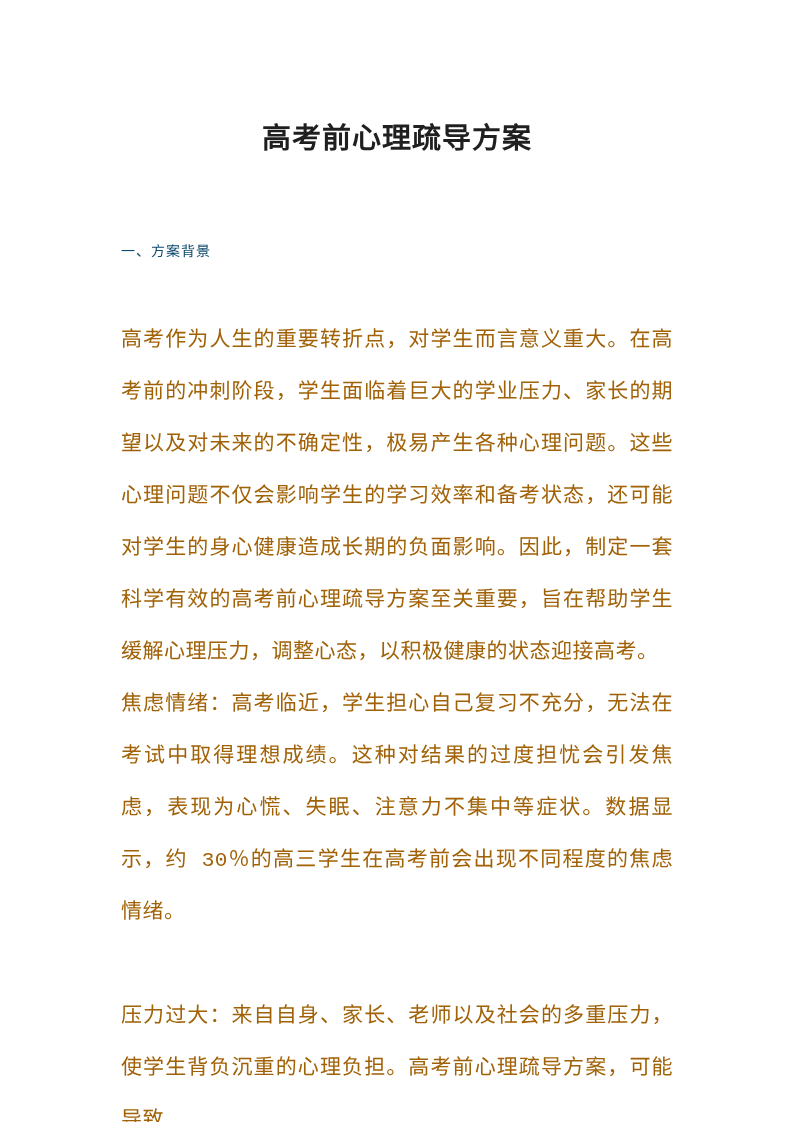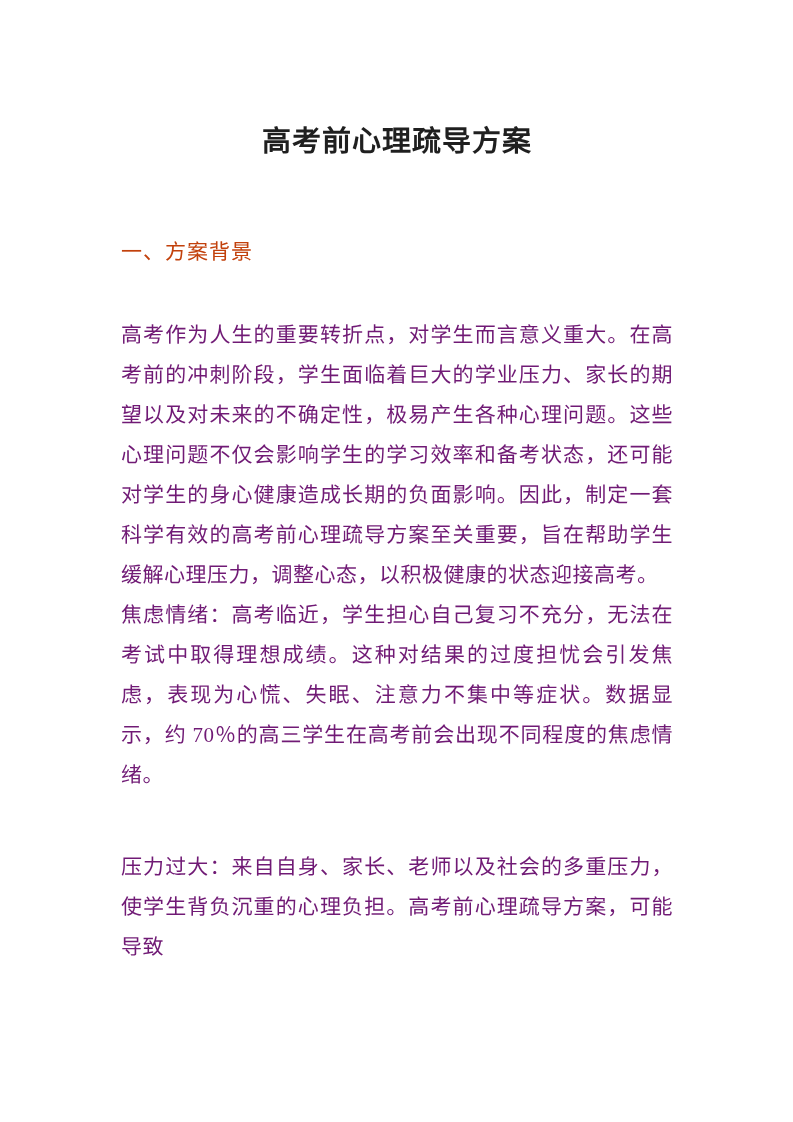--- a/index.html
+++ b/index.html
@@ -9,65 +9,65 @@
   }
   .page {
     position: relative;
     box-sizing: border-box;
     width: 793px;
     height: 1122px;
     margin: 0 auto;
     background: #ffffff;
     padding: 121px 120px 0 121px;
     overflow: hidden;
-    font-family: Liberation Serif, serif;
+    font-family: Liberation Mono, monospace;
     color: #333333;
   }
   .doc-title {
     font-size: 29px;
     font-weight: 700;
     line-height: 40px;
     text-align: center;
     letter-spacing: 1px;
     color: #1f1f1f;
     margin: 0 0 71px 0;
   }
   .section-heading {
-    font-size: 21px;
+    font-size: 14px;
     font-weight: 400;
     line-height: 40px;
     letter-spacing: 1px;
     text-align: left;
-    color: #c2410c;
+    color: #0c4a6e;
     margin: 0 0 43px 0;
   }
   .body-para {
     font-size: 21px;
     font-weight: 400;
-    line-height: 40px;
+    line-height: 52px;
     letter-spacing: 0.5px;
     text-align: justify;
     text-justify: inter-character;
-    color: #701a75;
+    color: #a16207;
     margin: 0 0 52px 0;
   }
   .body-para:last-child {
     margin-bottom: 0;
   }
 </style>
 </head>
 <body>
 
 <div class="page">
 
   <h1 class="doc-title">高考前心理疏导方案</h1>
 
   <div>
     <h2 class="section-heading">一、方案背景</h2>
     <p class="body-para">高考作为人生的重要转折点，对学生而言意义重大。在高考前的冲刺阶段，学生面临着巨大的学业压力、家长的期望以及对未来的不确定性，极易产生各种心理问题。这些心理问题不仅会影响学生的学习效率和备考状态，还可能对学生的身心健康造成长期的负面影响。因此，制定一套科学有效的高考前心理疏导方案至关重要，旨在帮助学生缓解心理压力，调整心态，以积极健康的状态迎接高考。</p>
   </div>
 
   <div>
-    <p class="body-para">焦虑情绪：高考临近，学生担心自己复习不充分，无法在考试中取得理想成绩。这种对结果的过度担忧会引发焦虑，表现为心慌、失眠、注意力不集中等症状。数据显示，约 70％的高三学生在高考前会出现不同程度的焦虑情绪。</p>
+    <p class="body-para">焦虑情绪：高考临近，学生担心自己复习不充分，无法在考试中取得理想成绩。这种对结果的过度担忧会引发焦虑，表现为心慌、失眠、注意力不集中等症状。数据显示，约 30％的高三学生在高考前会出现不同程度的焦虑情绪。</p>
     <p class="body-para">压力过大：来自自身、家长、老师以及社会的多重压力，使学生背负沉重的心理负担。高考前心理疏导方案，可能导致</p>
   </div>
 
 </div>
 
 </body></html>

